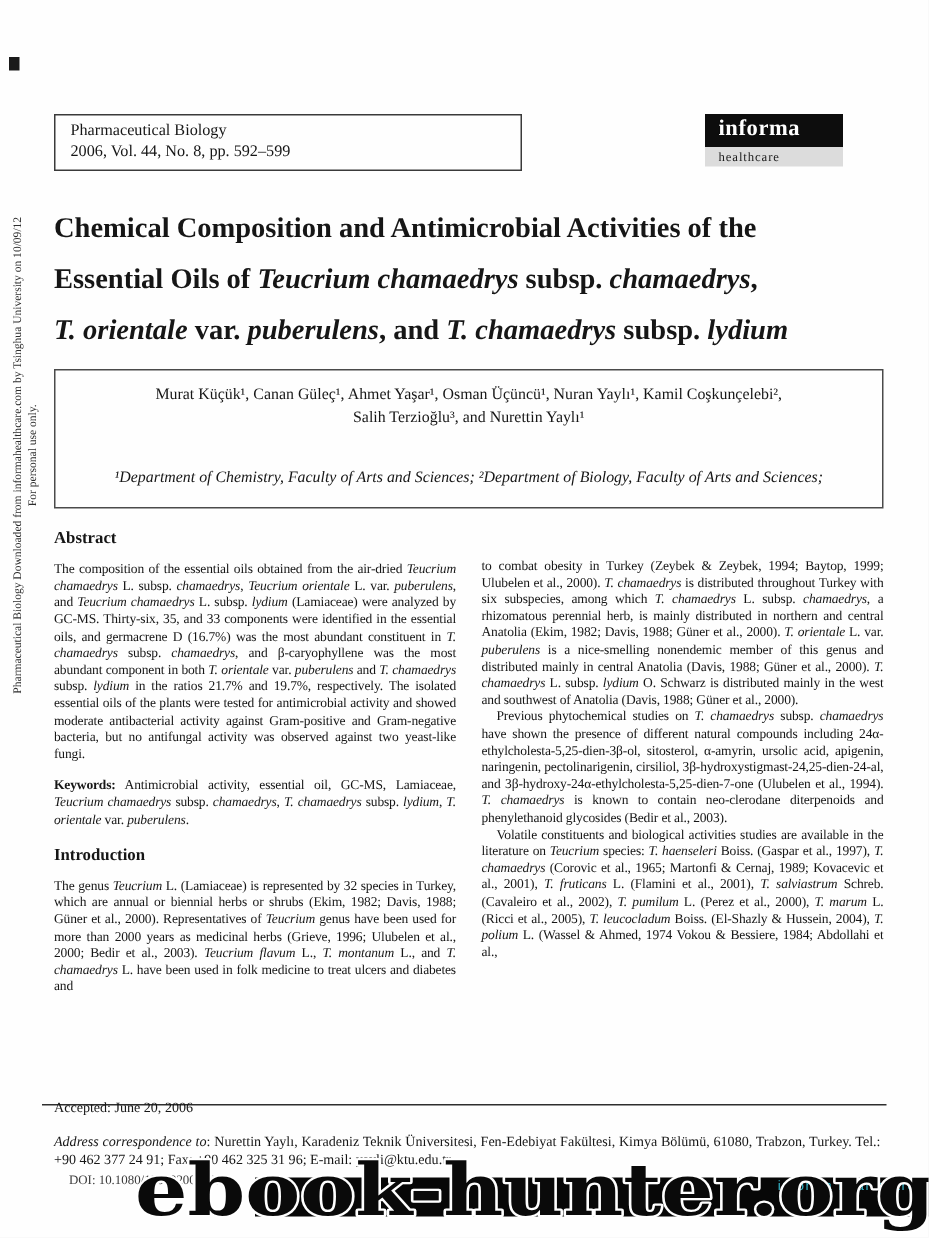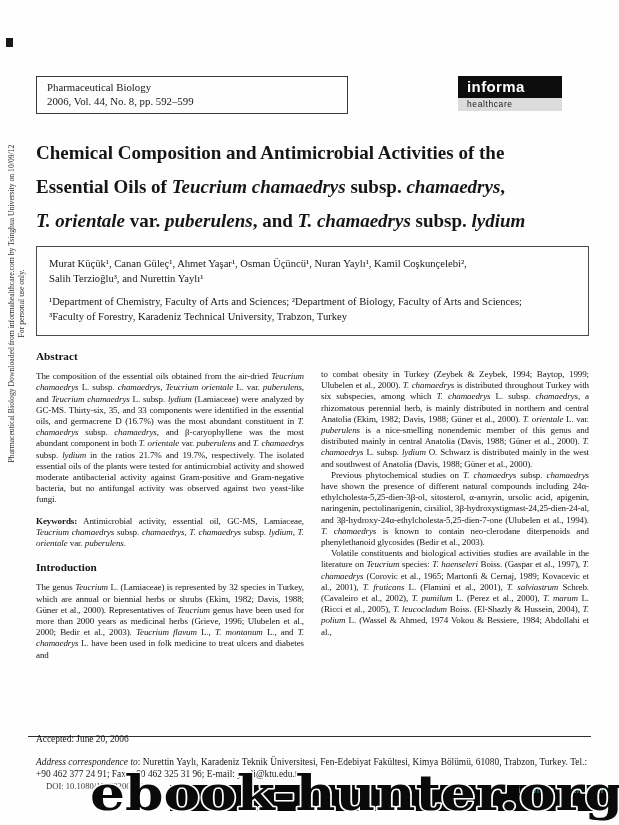--- a/index.html
+++ b/index.html
@@ -9,29 +9,29 @@
 
   .corner-mark { position:absolute; left:6px; top:38px; width:7px; height:9px; background:#1a1a1a; }
 
   .side-rotated { position:absolute; left:7px; top:572px; transform:rotate(-90deg); transform-origin:0 0;
                   width:537px; font-size:7.7px; line-height:9.5px; color:#2c2c2c; text-align:center; }
 
   .content { padding:52px 30px 0 36px; }
 
   .header-row { display:flex; justify-content:space-between; align-items:flex-start;margin-top:24px; }
   .journal-box { border:1px solid #3a3a3a; padding:4px 10px 5px; font-size:10.8px; line-height:13.5px; width:312px; }
-  .informa-logo { width:104px; margin-right:27px; font-family:Liberation Sans, sans-serif; }
+  .informa-logo { width:92px; margin-right:27px; font-family:Liberation Serif, serif; }
   .informa-top { background:#0d0d0d; color:#ffffff; font-weight:bold; font-size:15px; padding:2px 9px 3px; letter-spacing:0.4px; }
   .informa-bottom { background:#dcdcdc; color:#1c1c1c; font-size:8.5px; padding:1px 9px 2px; letter-spacing:0.6px; }
 
   .title { margin-top:22px; font-size:19px; line-height:34px; font-weight:bold; }
   .title-line { white-space:nowrap; }
 
-  .authors-box { margin-top:8px; border:1px solid #4a4a4a; padding:10px 12px 11px; font-size:10.6px; line-height:14.5px; }
-  .affils { margin-top:9px; }
+  .authors-box { margin-top:8px; border:1px solid #4a4a4a; padding:10px 12px 11px; font-size:10.6px; line-height:14.5px;text-align:center; }
+  .affils { margin-top:26px;font-style:italic; }
 
   .columns { display:flex; gap:17px; margin-top:15px; height:412px; overflow:hidden; }
   .col { flex:1; font-size:9px; line-height:11.2px; letter-spacing:-0.1px; }
   .col-right { padding-top:18px; }
   .just { text-align:justify; }
   p { margin:0; }
   .sec-head { font-size:11.2px; font-weight:bold; margin:0 0 9px; letter-spacing:0; }
   .intro-head { margin-top:13px; }
   .keywords { margin-top:10px; }
   .indent { text-indent:10px; }
@@ -80,21 +80,20 @@
       <div class="title-line"><span class="it">T. orientale</span><span> var. </span><span class="it">puberulens</span><span>, and </span><span class="it">T. chamaedrys</span><span> subsp. </span><span class="it">lydium</span></div>
     </h1>
 
     <div class="authors-box">
       <div class="authors">
         <div>Murat Küçük¹, Canan Güleç¹, Ahmet Yaşar¹, Osman Üçüncü¹, Nuran Yaylı¹, Kamil Coşkunçelebi²,</div>
         <div>Salih Terzioğlu³, and Nurettin Yaylı¹</div>
       </div>
       <div class="affils">
         <div>¹Department of Chemistry, Faculty of Arts and Sciences; ²Department of Biology, Faculty of Arts and Sciences;</div>
-        <div>³Faculty of Forestry, Karadeniz Technical University, Trabzon, Turkey</div>
       </div>
     </div>
 
     <div class="columns">
       <div class="col">
         <h2 class="sec-head">Abstract</h2>
         <p class="just"><span>The composition of the essential oils obtained from the air-dried </span><span class="it">Teucrium chamaedrys</span><span> L. subsp. </span><span class="it">chamaedrys</span><span>, </span><span class="it">Teucrium orientale</span><span> L. var. </span><span class="it">puberulens</span><span>, and </span><span class="it">Teucrium chamaedrys</span><span> L. subsp. </span><span class="it">lydium</span><span> (Lamiaceae) were analyzed by GC-MS. Thirty-six, 35, and 33 components were identified in the essential oils, and germacrene D (16.7%) was the most abundant constituent in </span><span class="it">T. chamaedrys</span><span> subsp. </span><span class="it">chamaedrys</span><span>, and β-caryophyllene was the most abundant component in both </span><span class="it">T. orientale</span><span> var. </span><span class="it">puberulens</span><span> and </span><span class="it">T. chamaedrys</span><span> subsp. </span><span class="it">lydium</span><span> in the ratios 21.7% and 19.7%, respectively. The isolated essential oils of the plants were tested for antimicrobial activity and showed moderate antibacterial activity against Gram-positive and Gram-negative bacteria, but no antifungal activity was observed against two yeast-like fungi.</span></p>
         <p class="just keywords"><span class="bd">Keywords:</span><span> Antimicrobial activity, essential oil, GC-MS, Lamiaceae, </span><span class="it">Teucrium chamaedrys</span><span> subsp. </span><span class="it">chamaedrys</span><span>, </span><span class="it">T. chamaedrys</span><span> subsp. </span><span class="it">lydium</span><span>, </span><span class="it">T. orientale</span><span> var. </span><span class="it">puberulens</span><span>.</span></p>
         <h2 class="sec-head intro-head">Introduction</h2>
         <p class="just"><span>The genus </span><span class="it">Teucrium</span><span> L. (Lamiaceae) is represented by 32 species in Turkey, which are annual or biennial herbs or shrubs (Ekim, 1982; Davis, 1988; Güner et al., 2000). Representatives of </span><span class="it">Teucrium</span><span> genus have been used for more than 2000 years as medicinal herbs (Grieve, 1996; Ulubelen et al., 2000; Bedir et al., 2003). </span><span class="it">Teucrium flavum</span><span> L., </span><span class="it">T. montanum</span><span> L., and </span><span class="it">T. chamaedrys</span><span> L. have been used in folk medicine to treat ulcers and diabetes and</span></p>

